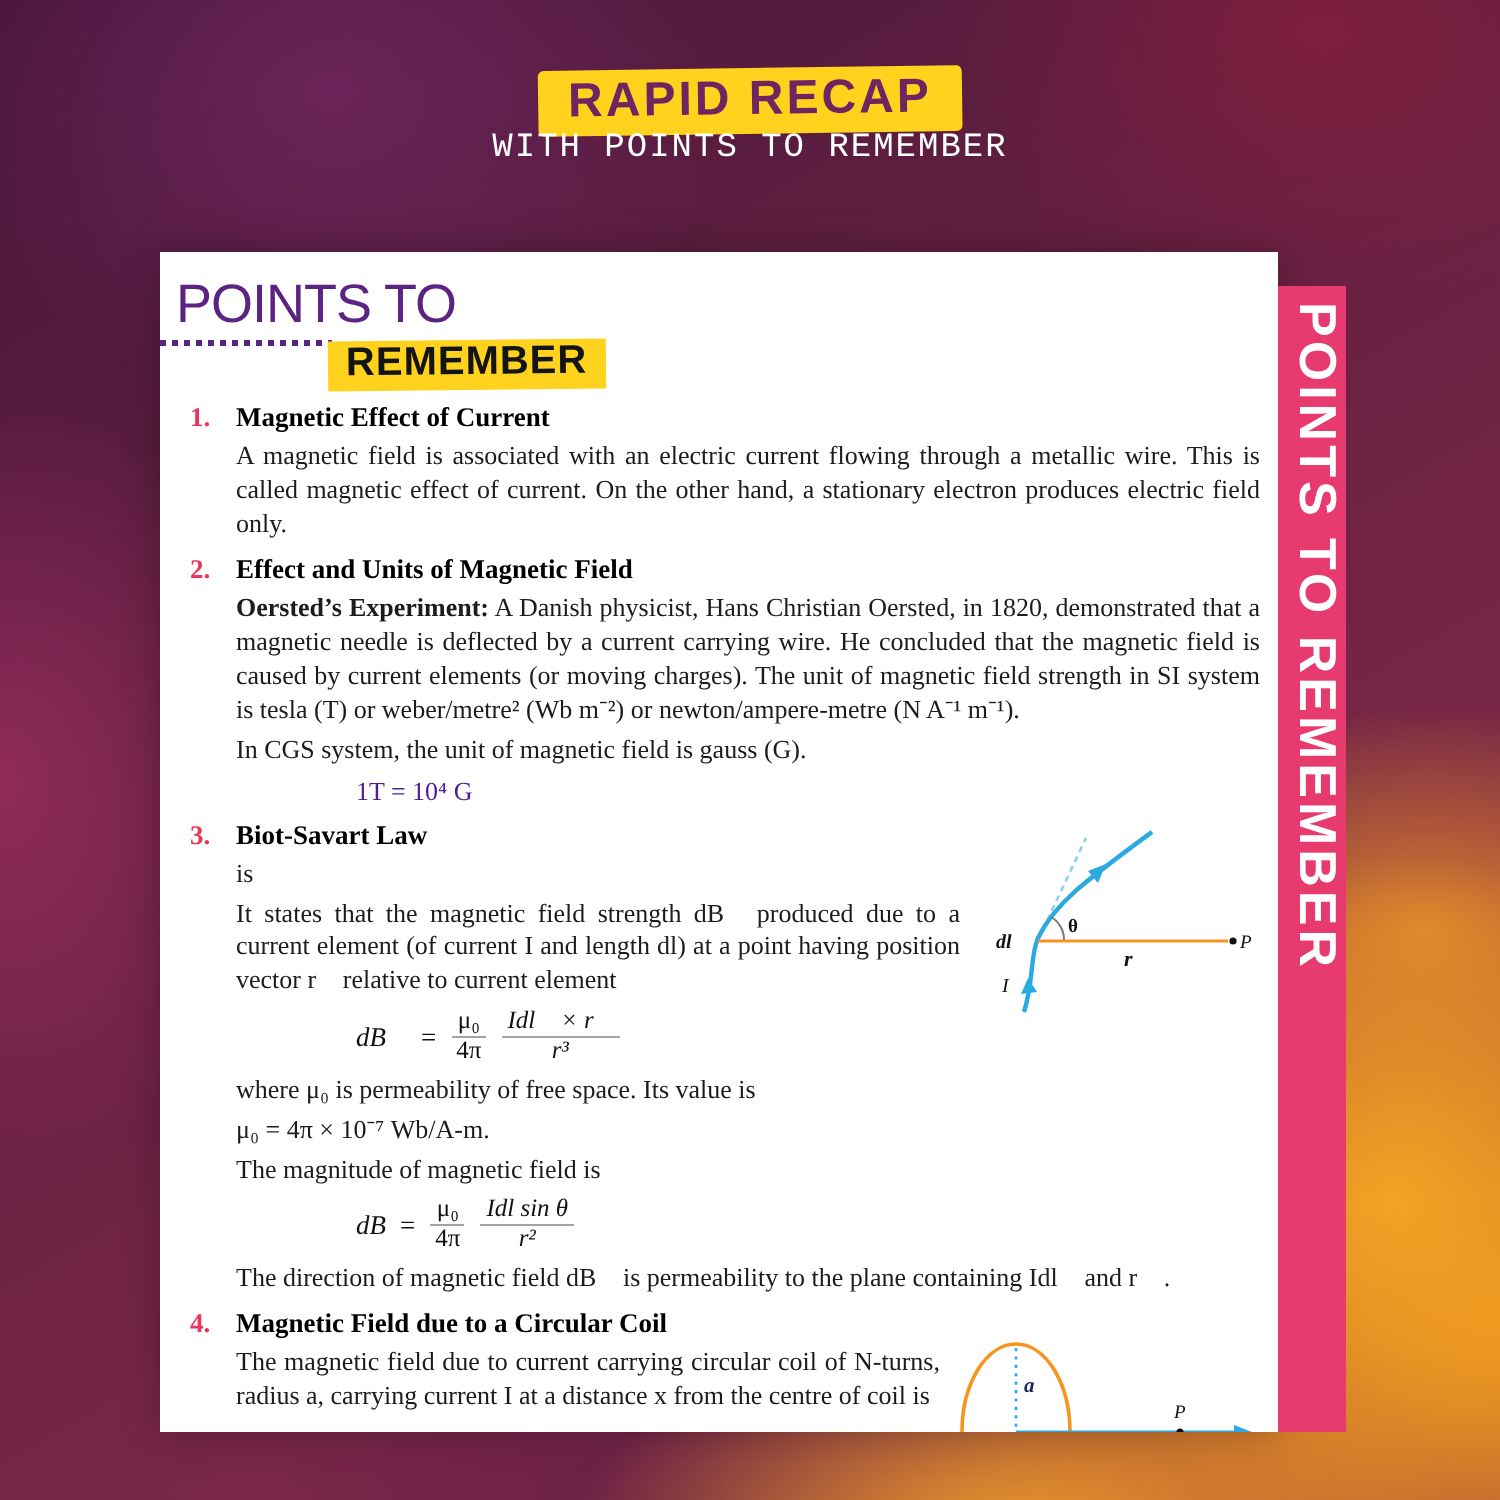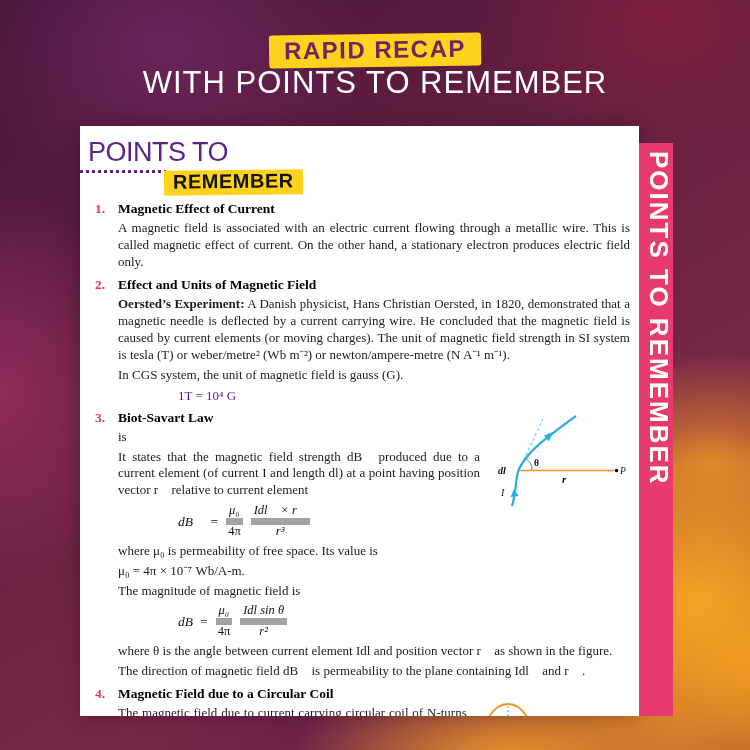--- a/index.html
+++ b/index.html
@@ -21,21 +21,21 @@
       linear-gradient(150deg,#46163a 0%,#5c1d3f 28%,#6e2343 52%,#7e2848 76%,#8e2f4f 100%);
   }
   .badge{
     position:absolute;top:34px;left:50%;transform:translateX(-50%) rotate(-0.8deg);
     background:#FFD21E;color:#6e2560;
     font-family:"Liberation Sans",sans-serif;font-weight:bold;font-size:24px;
     letter-spacing:1.5px;padding:2px 15px 3px;border-radius:3px;white-space:nowrap;
   }
   .subtitle{
     position:absolute;top:65px;left:0;width:100%;text-align:center;color:#fff;
-    font-family:Liberation Sans, sans-serif;font-size:31px;letter-spacing:1px;
+    font-family:Liberation Mono, monospace;font-size:17px;letter-spacing:1px;
   }
   .card{
     position:absolute;left:80px;top:126px;width:559px;height:590px;background:#ffffff;
     box-sizing:border-box;padding:13px 0 0 0;overflow:hidden;
     box-shadow:0 0 18px rgba(0,0,0,.25);
   }
   .pt-line1{
     font-family:"Liberation Sans",sans-serif;font-weight:normal;color:#5B2483;
     font-size:27px;line-height:1;margin-left:8px;letter-spacing:-0.5px;
   }
@@ -58,21 +58,21 @@
   .eqline{font-size:13px;color:#4c1d95;margin:4px 0 0 60px;}
   .fig{float:right;}
   .fig1{width:140px;height:94px;margin:-13px 0 2px 10px;}
   .fig2{width:152px;height:98px;margin:-4px 0 2px 8px;}
   .formula{
     display:flex;align-items:center;gap:7px;margin:5px 0 4px 60px;
     font-style:italic;font-size:13.5px;color:#111;
   }
   .formula .upright{font-style:normal;}
   .frac{display:inline-flex;flex-direction:column;align-items:center;line-height:1.1;font-size:12.5px;}
-  .frac .fnum{border-bottom:7px solid #a3a3a3;padding:0 3px;font-style:italic;}
+  .frac .fnum{border-bottom:1px solid #a3a3a3;padding:0 3px;}
   .frac .fden{padding:0 3px;}
   .banner{
     position:absolute;left:639px;top:143px;width:34px;height:573px;background:#E73A6E;
   }
   .banner span{
     display:block;writing-mode:vertical-rl;font-family:"Liberation Sans",sans-serif;
     font-weight:bold;color:#fff;font-size:26px;letter-spacing:2px;
     margin:8px 0 0 4px;white-space:nowrap;
   }
 </style>
@@ -153,21 +153,20 @@
         <span class="frac">
             <span class="fnum upright">μ₀</span>
             <span class="fden upright">4π</span>
           </span>
         <span class="frac">
             <span class="fnum">Idl sin θ</span>
             <span class="fden">r²</span>
           </span>
       </div>
 
-      <p class="para">where θ is the angle between current element Idl and position vector r⃗ as shown in the figure.</p>
       <p class="para">The direction of magnetic field dB⃗ is permeability to the plane containing Idl⃗ and r⃗ .</p>
     </div>
 
     <div class="item">
       <span class="num">4.</span>
       <div class="ihead">Magnetic Field due to a Circular Coil</div>
 
       <svg class="fig fig2" viewBox="0 0 152 98">
         <ellipse cx="30" cy="50" rx="27" ry="44" fill="none" stroke="#F7941D" stroke-width="1.8"></ellipse>
         <polygon points="49,74 41,79 49,85" fill="#F7941D"></polygon>

